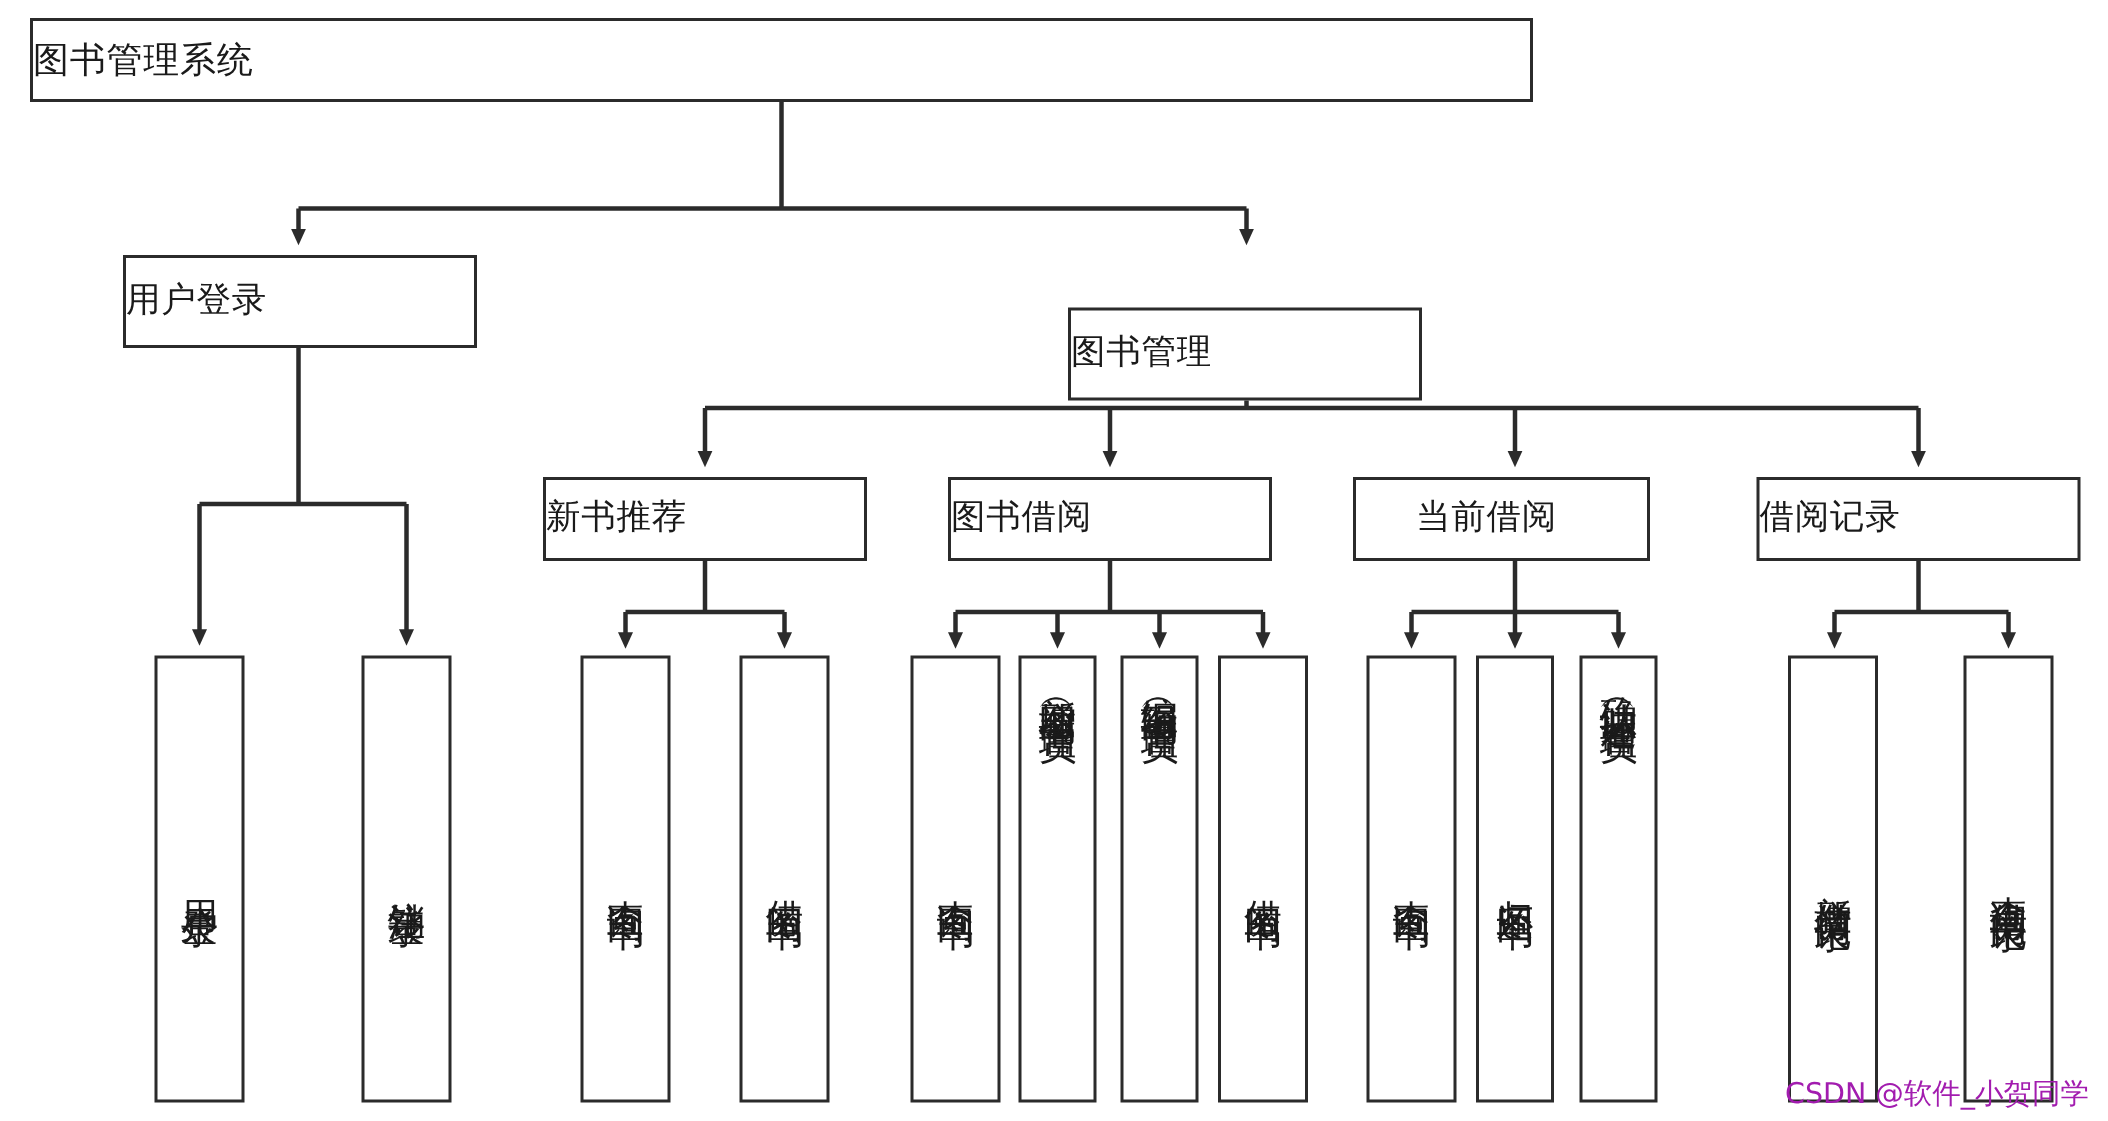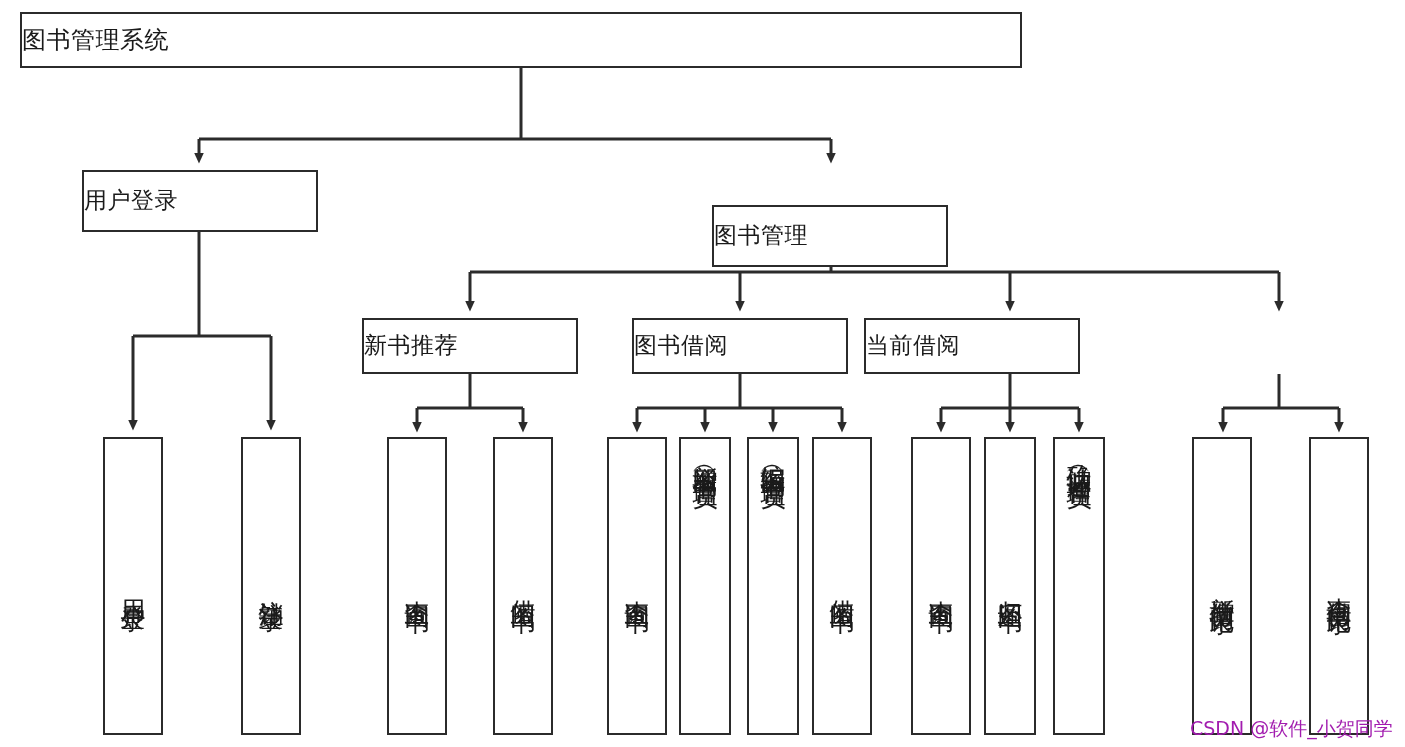--- a/index.html
+++ b/index.html
@@ -138,22 +138,25 @@
   <div class="node horiz" style="left:712px; top:170px; width:236px; height:62px;margin-top:35px;">
     <span class="lbl">图书管理</span>
   </div>
 
   <div class="node horiz" style="left:632px; top:318px; width:216px; height:56px;">
     <span class="lbl">图书借阅</span>
   </div>
   <div class="node horiz" style="left:362px; top:318px; width:216px; height:56px;">
     <span class="lbl">新书推荐</span>
   </div>
-  <div class="node horiz" style="left:864px; top:318px; width:216px; height:56px;">
+  <div class="node horiz" style="left:902px; top:318px; width:198px; height:56px;padding-left:40px;">
     <span class="lbl">当前借阅</span>
+  </div>
+  <div class="node horiz" style="left:1171px; top:318px; width:216px; height:56px;">
+    <span class="lbl">借阅记录</span>
   </div>
 
   <div class="node vert mid" style="left:103px; top:437px; width:60px; height:298px;">
     <span class="lbl">用户登录</span>
   </div>
   <div class="node vert mid" style="left:241px; top:437px; width:60px; height:298px;">
     <span class="lbl">注销登录</span>
   </div>
 
   <div class="node vert mid" style="left:387px; top:437px; width:60px; height:298px;">

